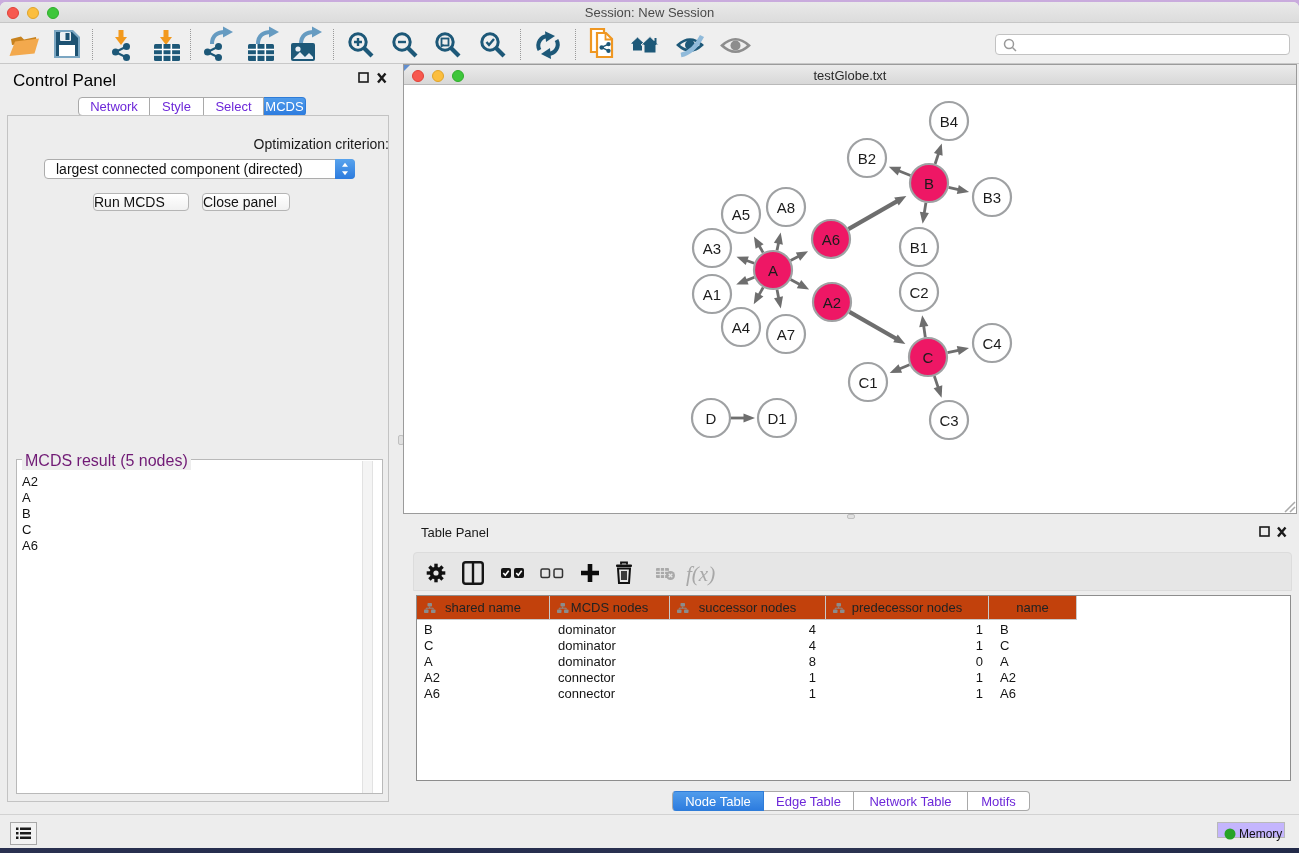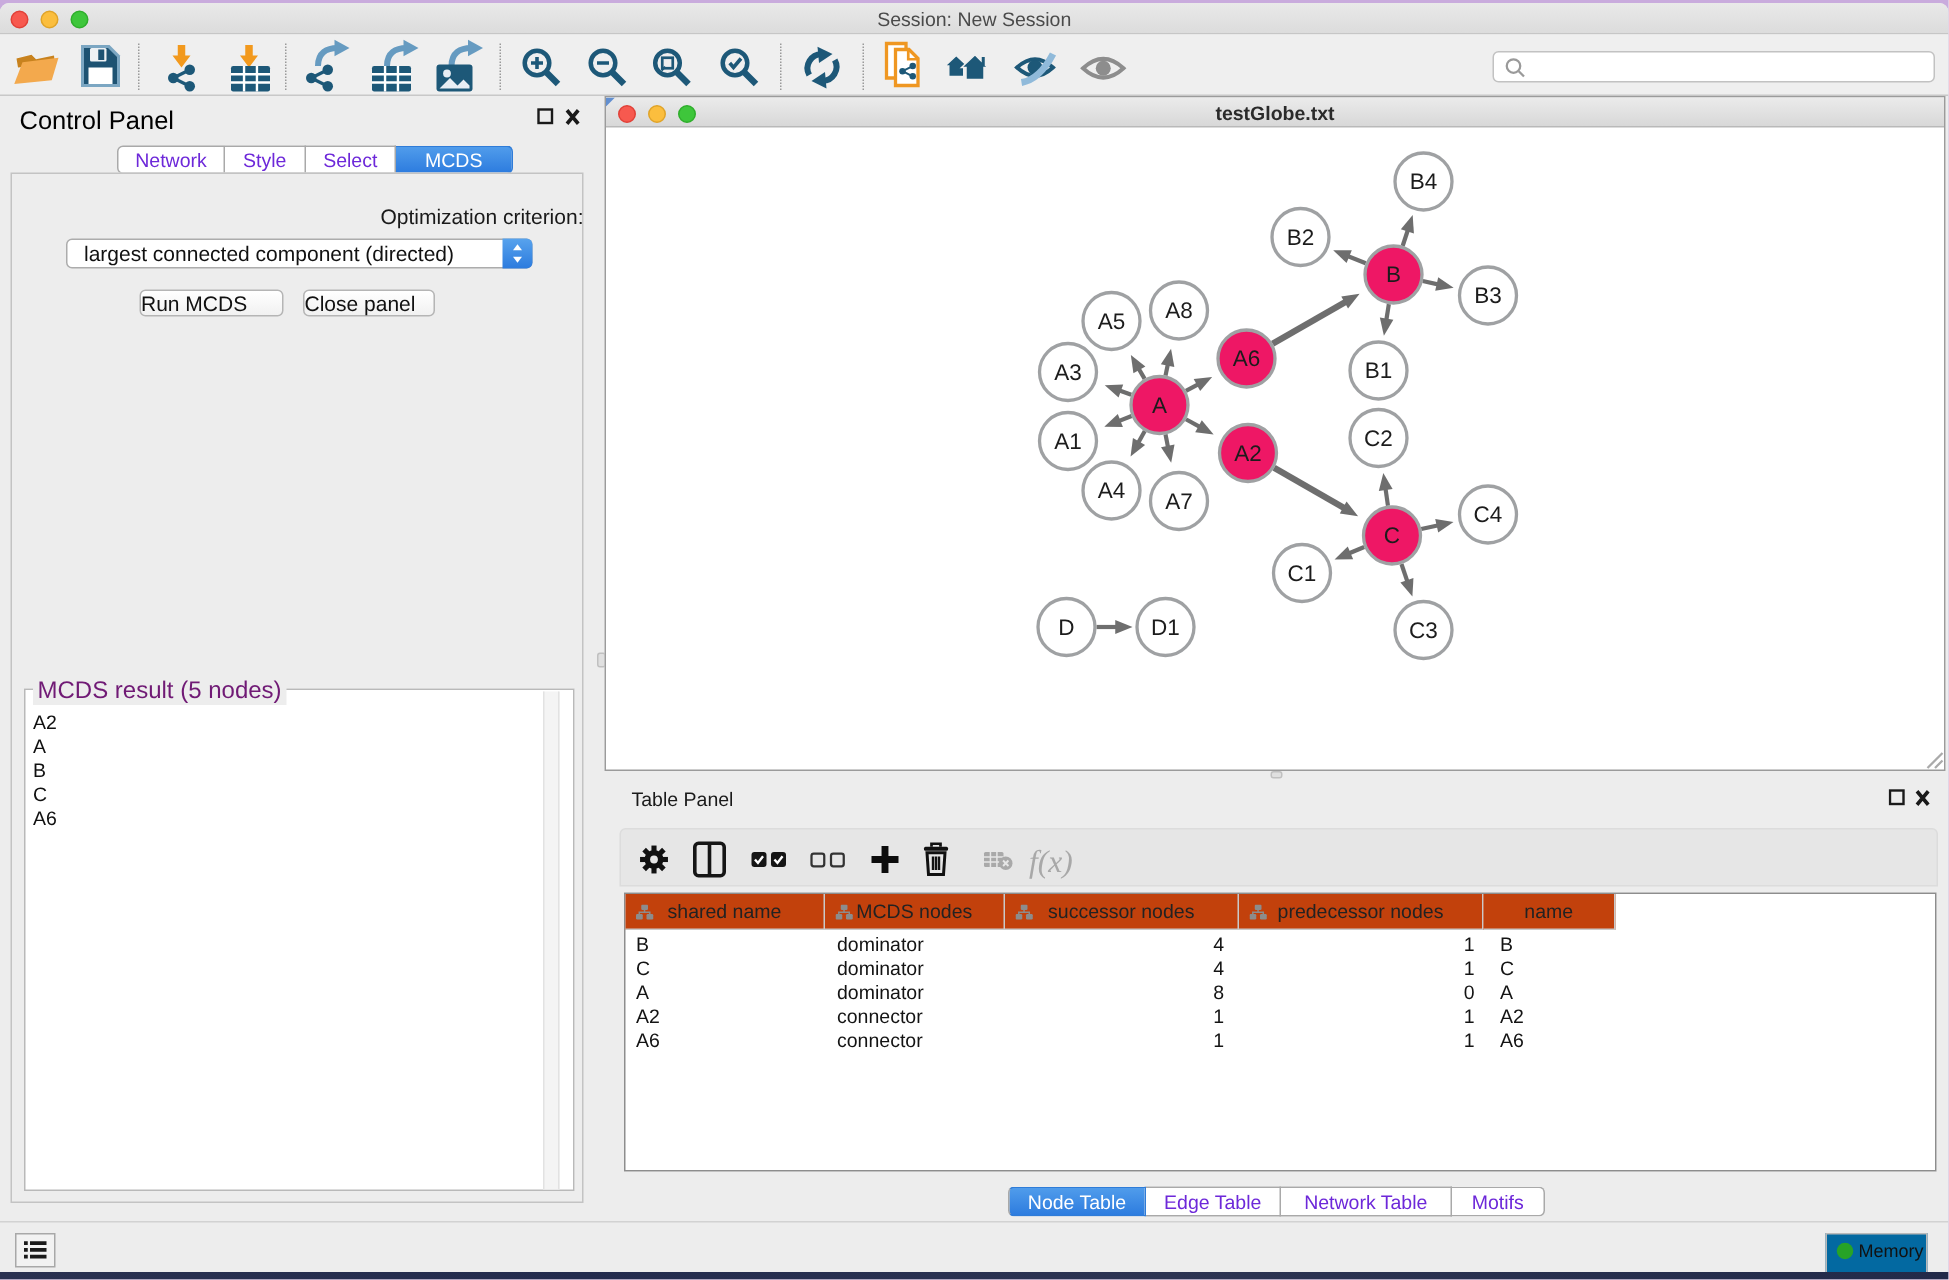--- a/index.html
+++ b/index.html
@@ -26,32 +26,32 @@
 #groupbox{position:absolute;left:16px;top:459px;width:367px;height:335px;border:1px solid #b9b9b9;background:#fff}
 #gb-title{position:absolute;left:22px;top:452px;background:#ededed;padding:0 3px;font-size:16px;color:#701a75}
 #gb-scroll{position:absolute;right:9px;top:1px;width:11px;height:332px;background:#f4f4f4;border-left:1px solid #e2e2e2;border-right:1px solid #e2e2e2}
 .gbitem{position:absolute;left:5px;font-size:13px;color:#111}
 
 #vsplit{position:absolute;left:398px;top:435px;width:6px;height:10px;background:#e0e0e0;border:1px solid #c0c0c0;border-radius:2px}
 #hsplit{position:absolute;left:847px;top:514px;width:8px;height:5px;background:#e0e0e0;border:1px solid #c0c0c0;border-radius:2px}
 
 #netwin{position:absolute;left:403px;top:64px;width:894px;height:450px;background:#fff;border:1px solid #9b9b9b}
 #nettitle{position:absolute;left:0;top:0;width:892px;height:20px;background:linear-gradient(#ebebeb,#d8d8d8);border-bottom:1px solid #b9b9b9}
-#netname{position:absolute;left:0;top:0;width:100%;text-align:center;font-size:13px;color:#2a2a2a;line-height:21px;font-weight:bold}
+#netname{position:absolute;left:0;top:0;width:100%;text-align:center;font-size:13px;color:#2a2a2a;line-height:21px;font-weight:normal}
 #netcanvas{position:absolute;left:0;top:21px;width:892px;height:426px}
 
 #tp-title{position:absolute;left:421px;top:525px;font-size:13px;color:#1a1a1a}
 #tp-toolbar{position:absolute;left:413px;top:552px;width:879px;height:39px;background:#e6e6e6;border:1px solid #dcdcdc;border-radius:4px 4px 0 0}
 #tablebox{position:absolute;left:416px;top:595px;width:875px;height:186px;background:#fff;border:1px solid #8d8d8d}
 .th{position:absolute;top:0;height:24px;background:#c2410c;border-right:1px solid #c9c9c9;border-bottom:1px solid #c9c9c9;font-size:13px;color:#222;text-align:center;line-height:24px}
 .td{position:absolute;font-size:13px;color:#141414;height:16px;line-height:16px}
 
 #statussep{position:absolute;left:0;top:814px;width:1299px;height:1px;background:#d2d2d2}
 #listbtn{position:absolute;left:10px;top:822px;width:27px;height:23px;background:#f2f2f2;border:1px solid #a8a8a8}
-#membtn{position:absolute;left:1217px;top:822px;width:68px;height:30px;background:#0369a1;border:1px solid #b9b9b9;font-size:12px;color:#111}
+#membtn{position:absolute;left:1217px;top:822px;width:68px;height:16px;background:#c4b5fd;border:1px solid #b9b9b9;font-size:12px;color:#111}
 #deskbottom{position:absolute;left:0;top:848px;width:1299px;height:5px;background:linear-gradient(90deg,#2a3150,#232b4d 30%,#2d3452 60%,#222a49)}
 </style></head>
 <body>
 <div id="win"></div>
 <div id="titlebar">
   <div class="tl" style="left:7px;top:4.5px;width:12px;height:12px;background:#f7594f;border:0.5px solid #e14138"></div>
   <div class="tl" style="left:27px;top:4.5px;width:12px;height:12px;background:#fbbe3e;border:0.5px solid #e0a429"></div>
   <div class="tl" style="left:47px;top:4.5px;width:12px;height:12px;background:#3ec63b;border:0.5px solid #2fae2c"></div>
   <div id="apptitle">Session: New Session</div>
 </div>
@@ -188,21 +188,21 @@
 
 <div id="cp-title">Control Panel</div>
 <svg class="abs" style="left:358px;top:70px" width="34" height="16">
     <rect x="1" y="3" width="9" height="9" fill="none" stroke="#1a1a1a" stroke-width="1.6"></rect>
     <path d="M20,3.5 L27.5,12.5 M27.5,3.5 L20,12.5" stroke="#1a1a1a" stroke-width="2.4"></path>
   </svg>
 <div class="tabseg" style="left:78px;top:97px;height:19px">
   <div class="t" style="width:72px">Network</div>
   <div class="t" style="width:54px">Style</div>
   <div class="t" style="width:60px">Select</div>
-  <div class="t sel" style="width:78px">MCDS</div>
+  <div class="t sel" style="width:42px">MCDS</div>
 </div>
 <div id="cp-panel"></div>
 <div id="optlabel">Optimization criterion:</div>
 <div id="dropdown">largest connected component (directed)
   <div id="dd-btn"><svg width="20" height="20">
         <path d="M10,3.8 L13,7.8 H7 Z" fill="#fff"></path>
         <path d="M10,16.2 L7,12.2 H13 Z" fill="#fff"></path>
       </svg></div>
 </div>
 <div class="btn" style="left:93px;top:193px;width:96px">Run MCDS</div>

